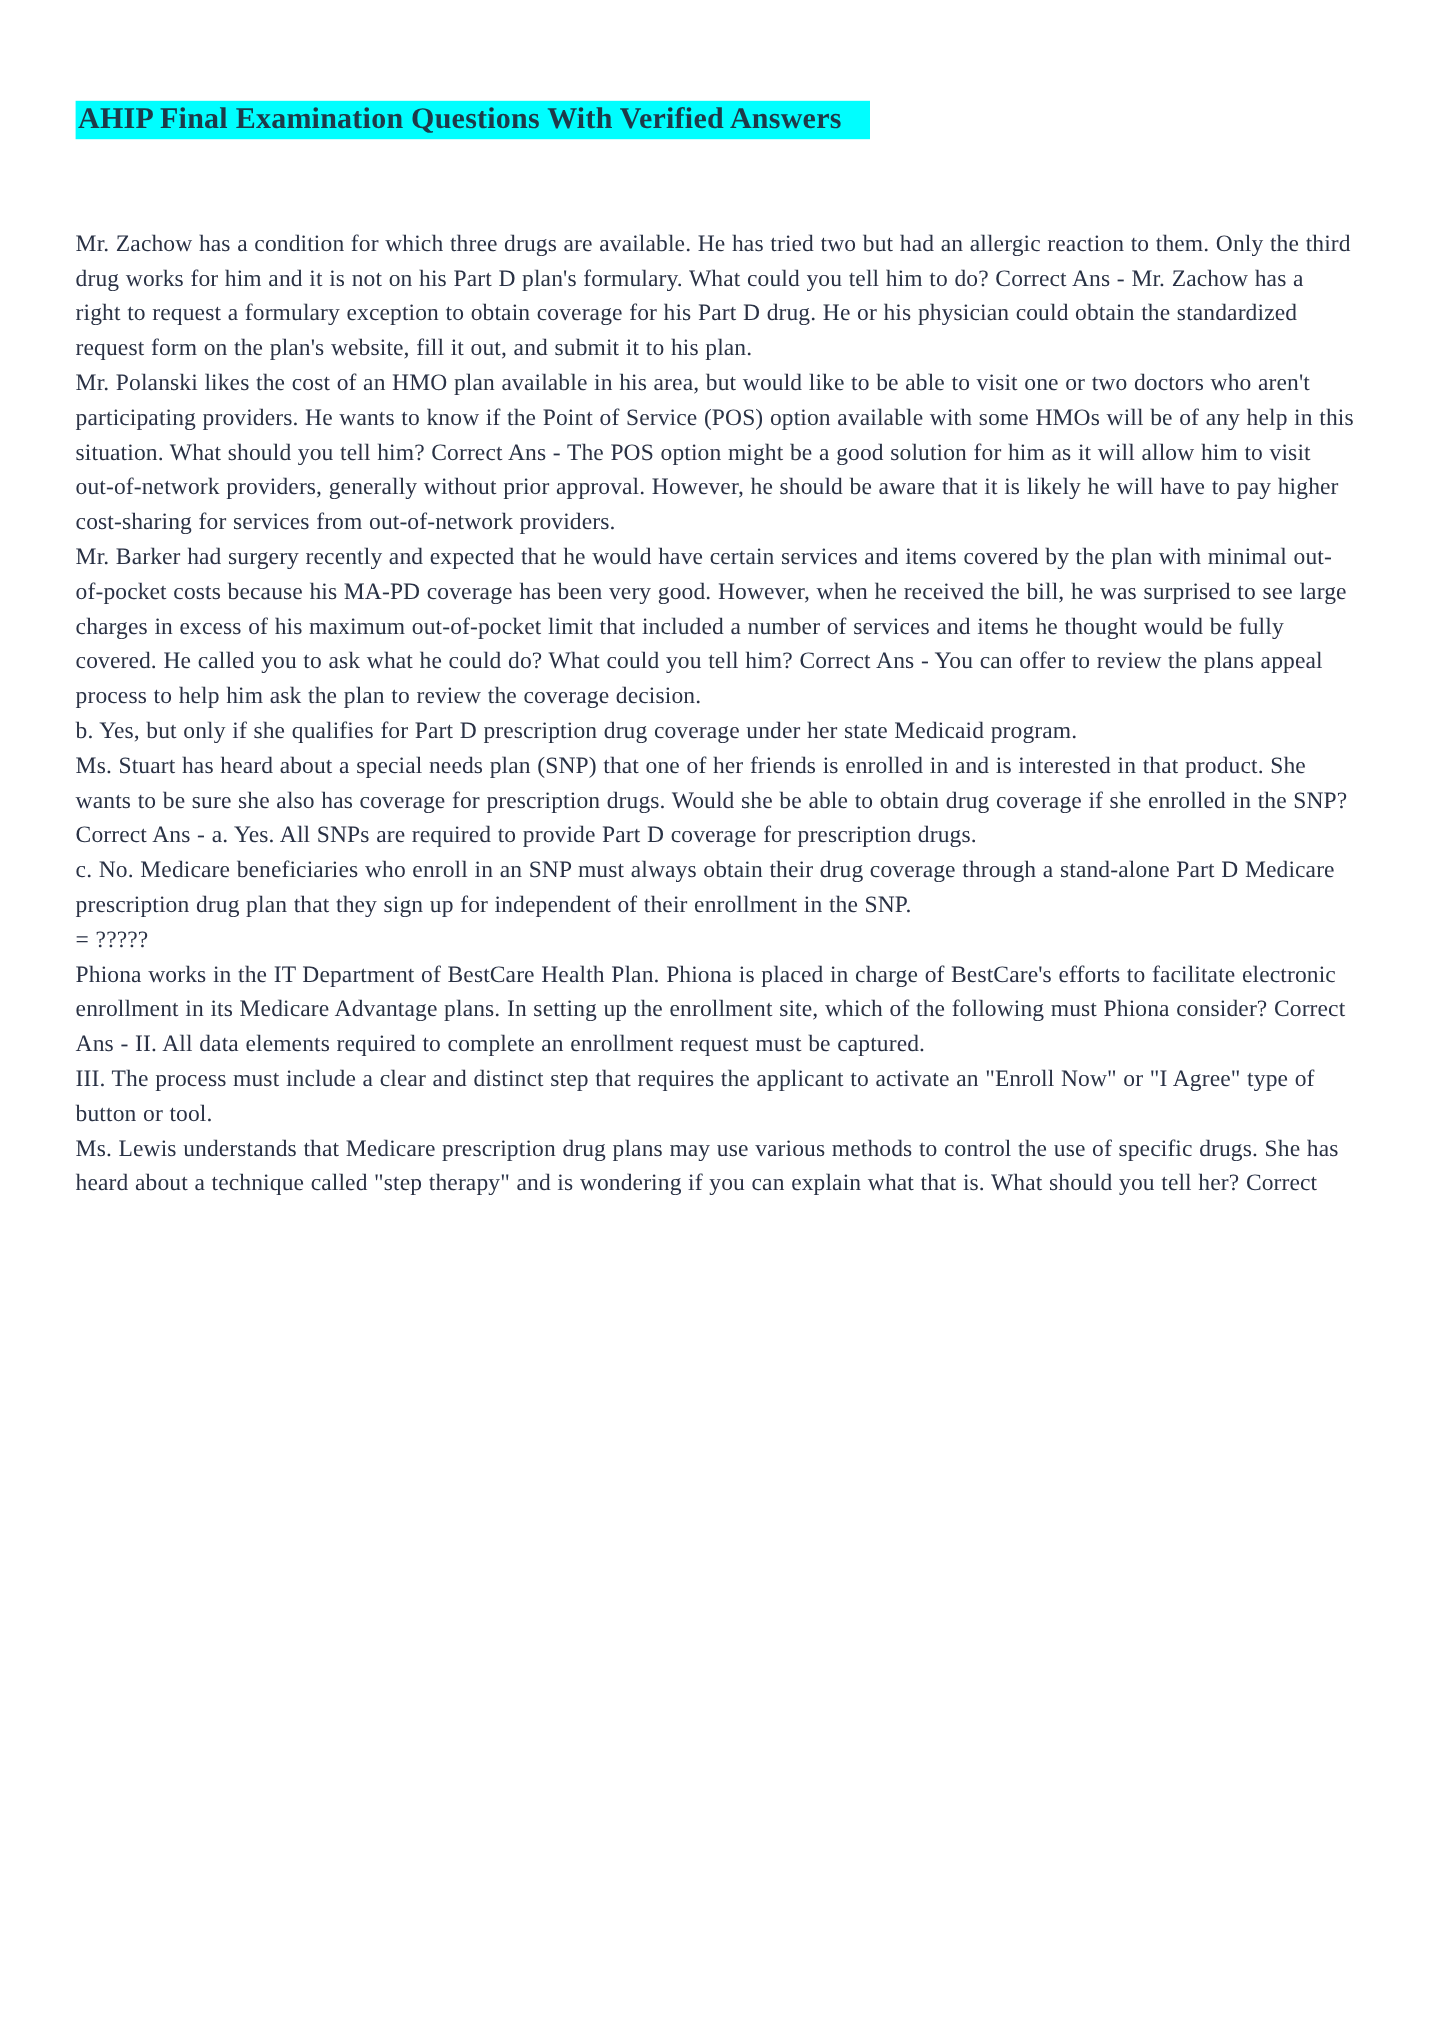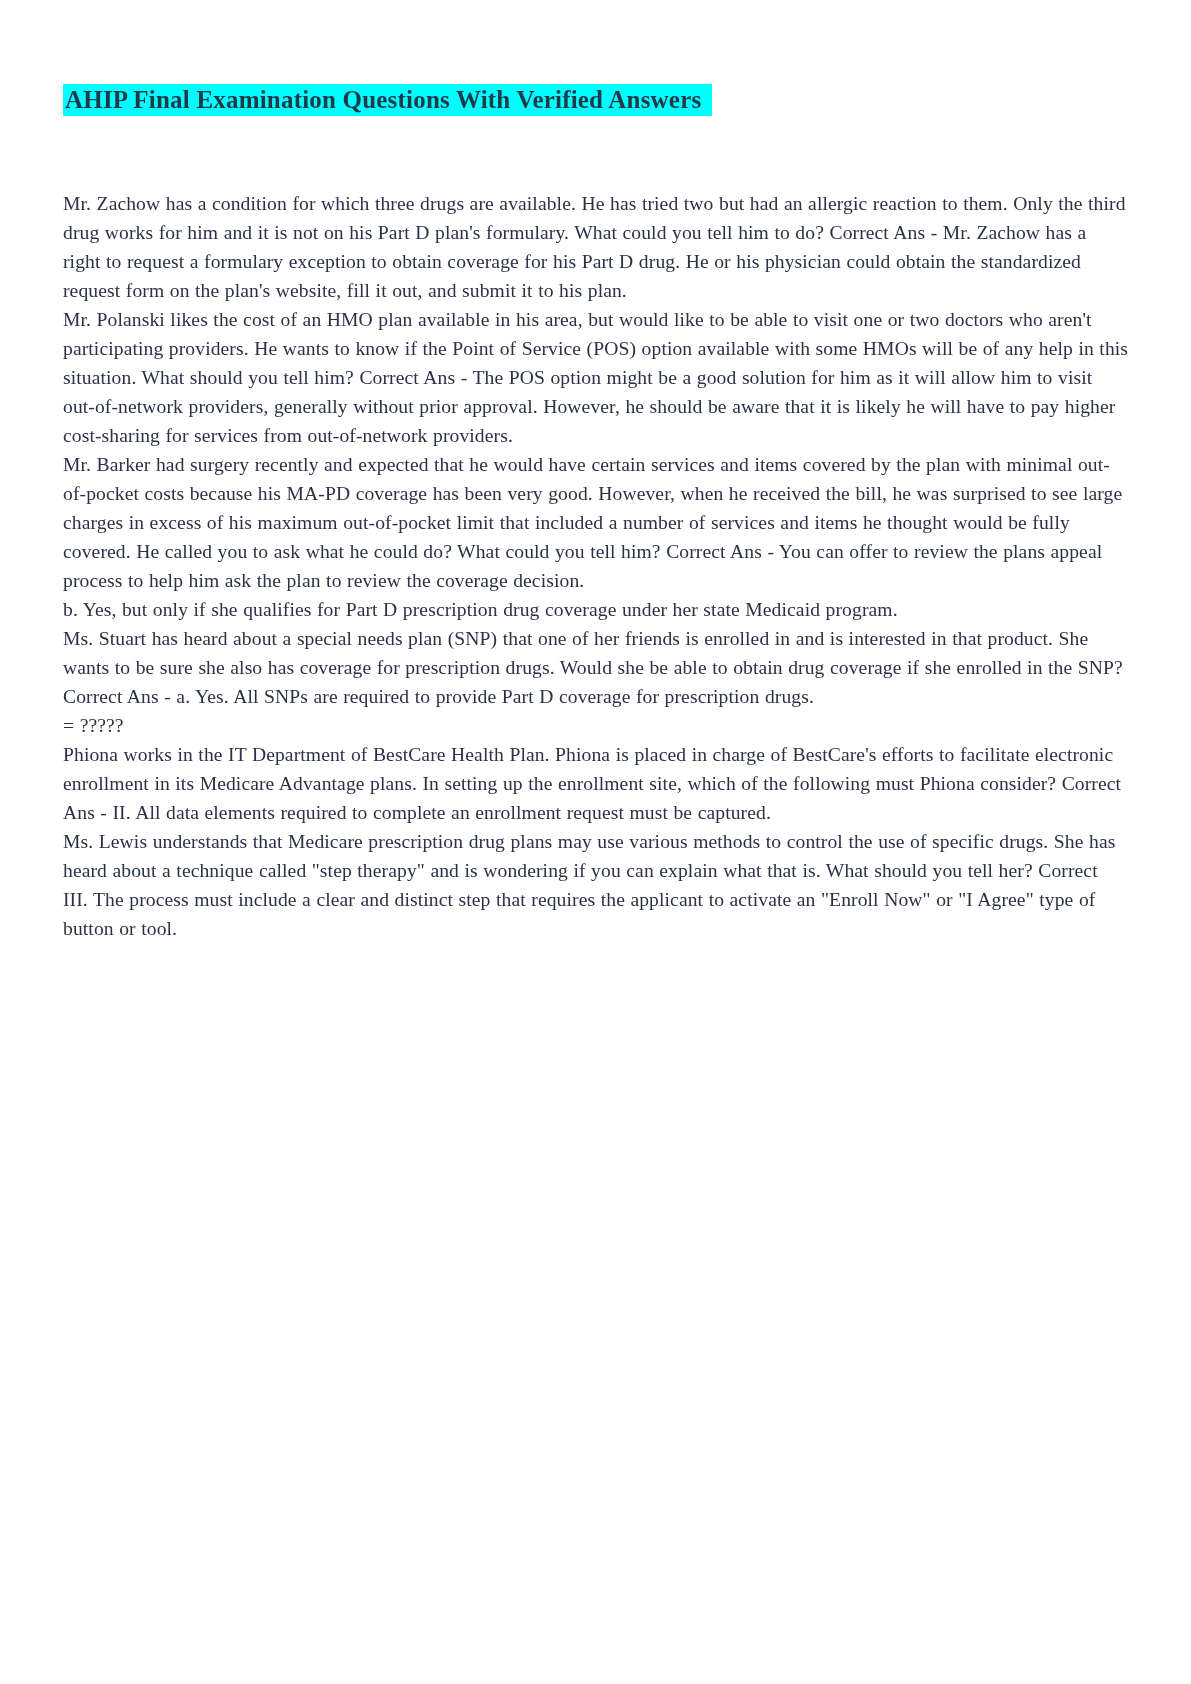--- a/index.html
+++ b/index.html
@@ -21,21 +21,21 @@
     margin: 0 0 74px 0;
     font-size: 25px;
     font-weight: 700;
     line-height: 31px;
     color: var(--title-ink, #1e3a49);
     letter-spacing: 0.2px;
   }
   .doc-title mark {
     background: var(--hl, #00feff);
     color: inherit;
-    padding: 2px 11px 3px 2px;
+    padding: 2px 24px 3px 2px;
   }
   p.para {
     margin: 0;
     font-size: 19.6px;
     line-height: 29px;
     letter-spacing: 0.1px;
     word-spacing: 0.5px;
   }
   .mb-block { margin-bottom: 63px; }
   .mb-tight { margin-bottom: 20px; }
@@ -50,23 +50,24 @@
   <p class="para mb-block">Mr. Zachow has a condition for which three drugs are available. He has tried two but had an allergic reaction to them. Only the third drug works for him and it is not on his Part D plan's formulary. What could you tell him to do? Correct Ans - Mr. Zachow has a right to request a formulary exception to obtain coverage for his Part D drug. He or his physician could obtain the standardized request form on the plan's website, fill it out, and submit it to his plan.</p>
 
   <p class="para mb-block">Mr. Polanski likes the cost of an HMO plan available in his area, but would like to be able to visit one or two doctors who aren't participating providers. He wants to know if the Point of Service (POS) option available with some HMOs will be of any help in this situation. What should you tell him? Correct Ans - The POS option might be a good solution for him as it will allow him to visit out-of-network providers, generally without prior approval. However, he should be aware that it is likely he will have to pay higher cost-sharing for services from out-of-network providers.</p>
 
   <p class="para mb-block">Mr. Barker had surgery recently and expected that he would have certain services and items covered by the plan with minimal out-of-pocket costs because his MA-PD coverage has been very good. However, when he received the bill, he was surprised to see large charges in excess of his maximum out-of-pocket limit that included a number of services and items he thought would be fully covered. He called you to ask what he could do? What could you tell him? Correct Ans - You can offer to review the plans appeal process to help him ask the plan to review the coverage decision.</p>
 
   <p class="para mb-tight">b. Yes, but only if she qualifies for Part D prescription drug coverage under her state Medicaid program.</p>
 
   <p class="para mb-tight">Ms. Stuart has heard about a special needs plan (SNP) that one of her friends is enrolled in and is interested in that product. She wants to be sure she also has coverage for prescription drugs. Would she be able to obtain drug coverage if she enrolled in the SNP? Correct Ans - a. Yes. All SNPs are required to provide Part D coverage for prescription drugs.</p>
 
+  <p class="para mb-tight">c. No. Medicare beneficiaries who enroll in an SNP must always obtain their drug coverage through a stand-alone Part D Medicare prescription drug plan that they sign up for independent of their enrollment in the SNP.</p>
 
 
   <p class="para mb-block">= ?????</p>
 
   <p class="para mb-tight">Phiona works in the IT Department of BestCare Health Plan. Phiona is placed in charge of BestCare's efforts to facilitate electronic enrollment in its Medicare Advantage plans. In setting up the enrollment site, which of the following must Phiona consider? Correct Ans - II. All data elements required to complete an enrollment request must be captured.</p>
 
+  <p class="para mb-block">III. The process must include a clear and distinct step that requires the applicant to activate an "Enroll Now" or "I Agree" type of button or tool.</p>
+
   <p class="para">Ms. Lewis understands that Medicare prescription drug plans may use various methods to control the use of specific drugs. She has heard about a technique called "step therapy" and is wondering if you can explain what that is. What should you tell her? Correct</p>
-
-  <p class="para mb-block">III. The process must include a clear and distinct step that requires the applicant to activate an "Enroll Now" or "I Agree" type of button or tool.</p>
 
 </div>
 
 </body></html>

